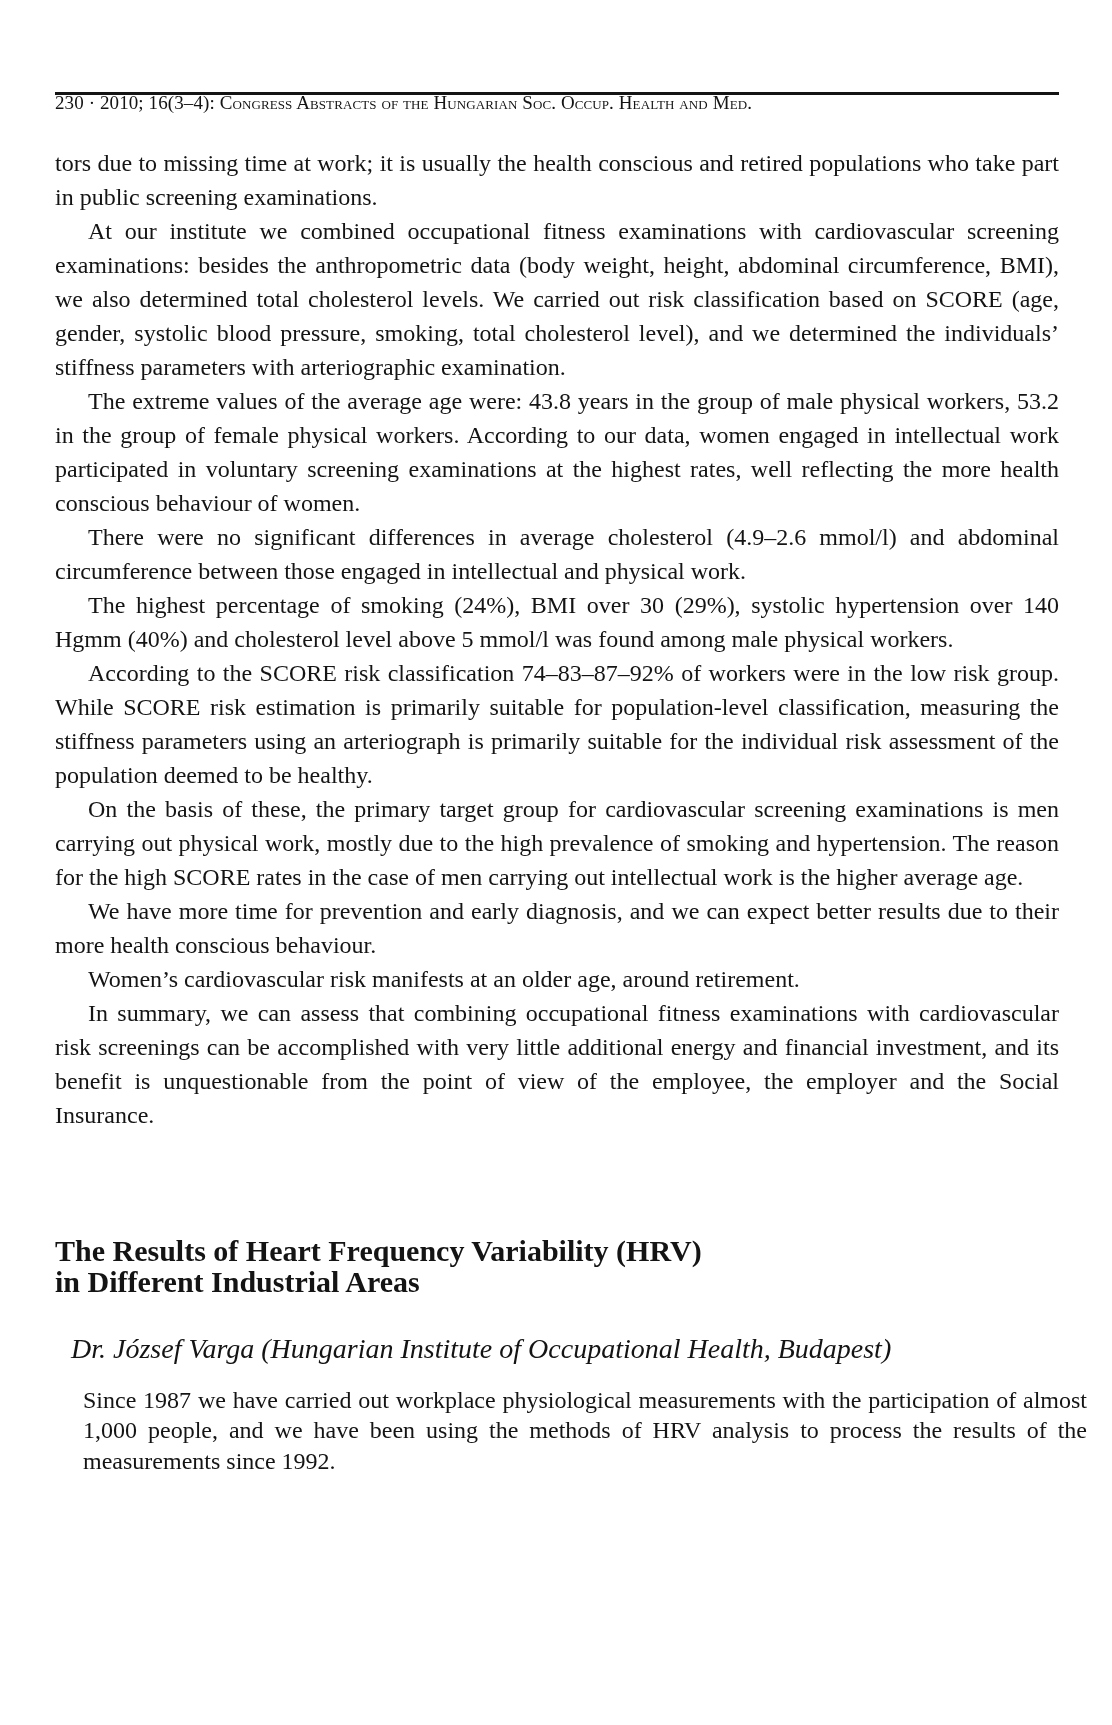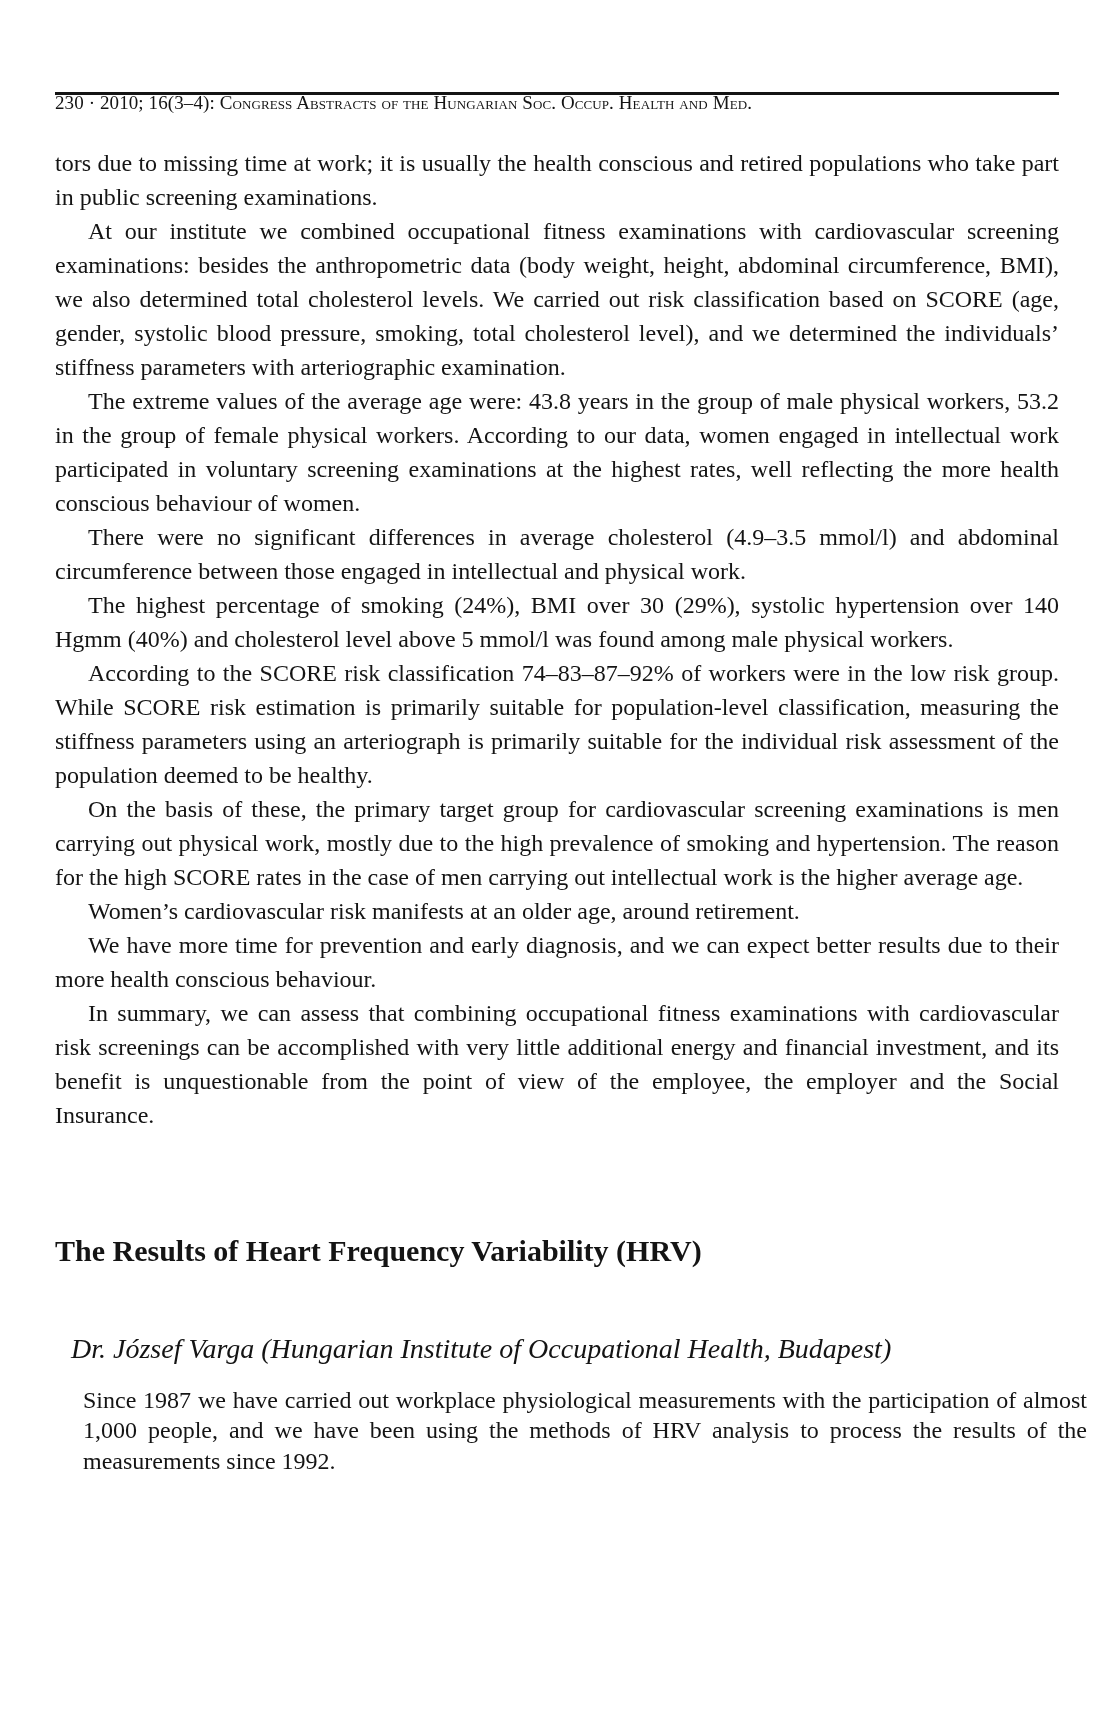--- a/index.html
+++ b/index.html
@@ -98,30 +98,31 @@
 
   <div class="running-header">
     <span>230</span><span> · </span><span>2010; 16(3–4): </span><span class="sc">Congress Abstracts of the Hungarian Soc. Occup. Health and Med.</span>
   </div>
   <div class="header-rule"></div>
 
   <div class="body-text">
     <p class="noindent">tors due to missing time at work; it is usually the health conscious and retired popula­tions who take part in public screening examinations.</p>
     <p>At our institute we combined occupational fitness examinations with cardiovas­cular screening examinations: besides the anthropometric data (body weight, height, abdominal circumference, BMI), we also determined total cholesterol levels. We carried out risk classification based on SCORE (age, gender, systolic blood pres­sure, smoking, total cholesterol level), and we determined the individuals’ stiffness parameters with arteriographic examination.</p>
     <p>The extreme values of the average age were: 43.8 years in the group of male physical workers, 53.2 in the group of female physical workers. According to our data, women engaged in intellectual work participated in voluntary screening ex­aminations at the highest rates, well reflecting the more health conscious behaviour of women.</p>
-    <p>There were no significant differences in average cholesterol (4.9–3.5 mmol/l) and abdominal circumference between those engaged in intellectual and physical work.</p>
+    <p>There were no significant differences in average cholesterol (4.9–2.6 mmol/l) and abdominal circumference between those engaged in intellectual and physical work.</p>
     <p>The highest percentage of smoking (24%), BMI over 30 (29%), systolic hyper­tension over 140 Hgmm (40%) and cholesterol level above 5 mmol/l was found among male physical workers.</p>
     <p>According to the SCORE risk classification 74–83–87–92% of workers were in the low risk group. While SCORE risk estimation is primarily suitable for popula­tion-level classification, measuring the stiffness parameters using an arteriograph is primarily suitable for the individual risk assessment of the population deemed to be healthy.</p>
     <p>On the basis of these, the primary target group for cardiovascular screening ex­aminations is men carrying out physical work, mostly due to the high prevalence of smoking and hypertension. The reason for the high SCORE rates in the case of men carrying out intellectual work is the higher average age.</p>
+    <p>We have more time for prevention and early diagnosis, and we can expect better results due to their more health conscious behaviour.</p>
     <p>Women’s cardiovascular risk manifests at an older age, around retirement.</p>
-    <p>We have more time for prevention and early diagnosis, and we can expect better results due to their more health conscious behaviour.</p>
     <p>In summary, we can assess that combining occupational fitness examinations with cardiovascular risk screenings can be accomplished with very little additional energy and financial investment, and its benefit is unquestionable from the point of view of the employee, the employer and the Social Insurance.</p>
   </div>
 
   <h2 class="article-title">
     <span>The Results of Heart Frequency Variability (HRV)</span><br>
+    <span>in Different Industrial Areas</span>
   </h2>
 
   <p class="article-author">Dr. József Varga (Hungarian Institute of Occupational Health, Budapest)</p>
 
   <p class="article-body">Since 1987 we have carried out workplace physiological measurements with the participation of almost 1,000 people, and we have been using the methods of HRV analysis to process the results of the measurements since 1992.</p>
 
 </div>
 
 </body></html>

